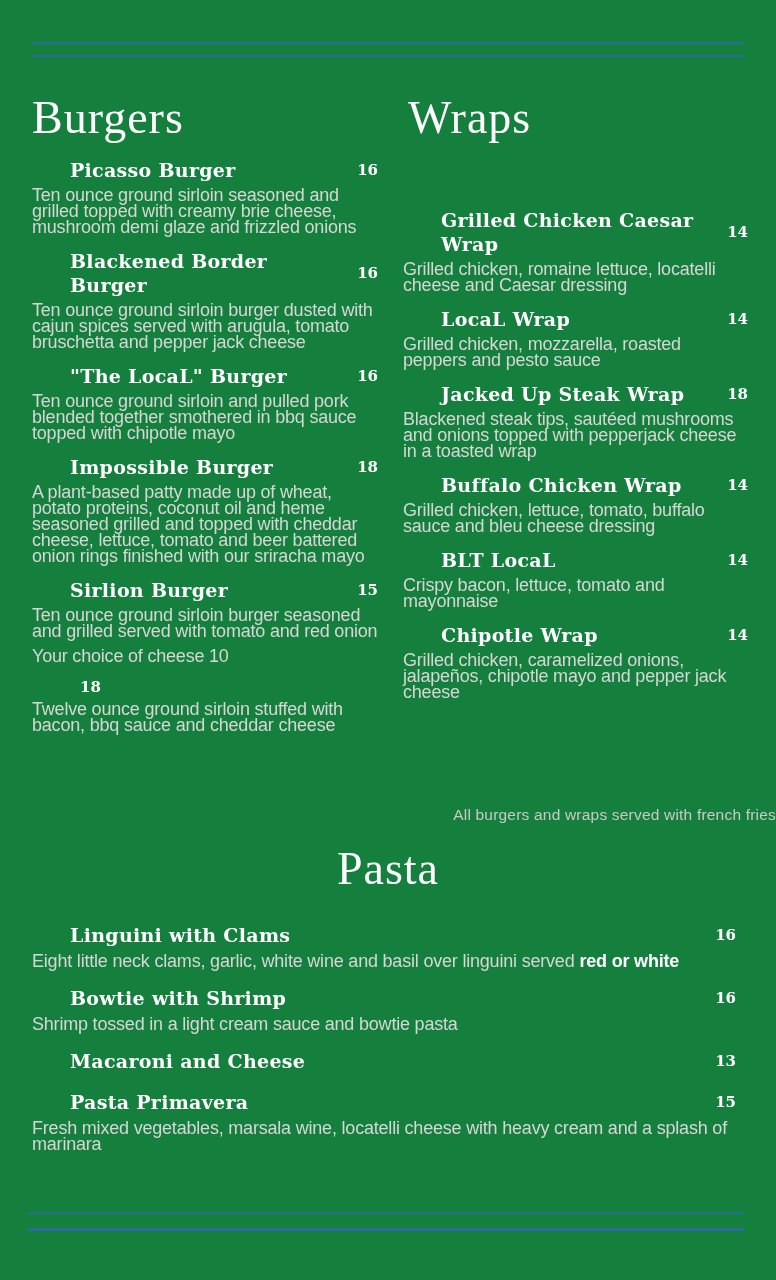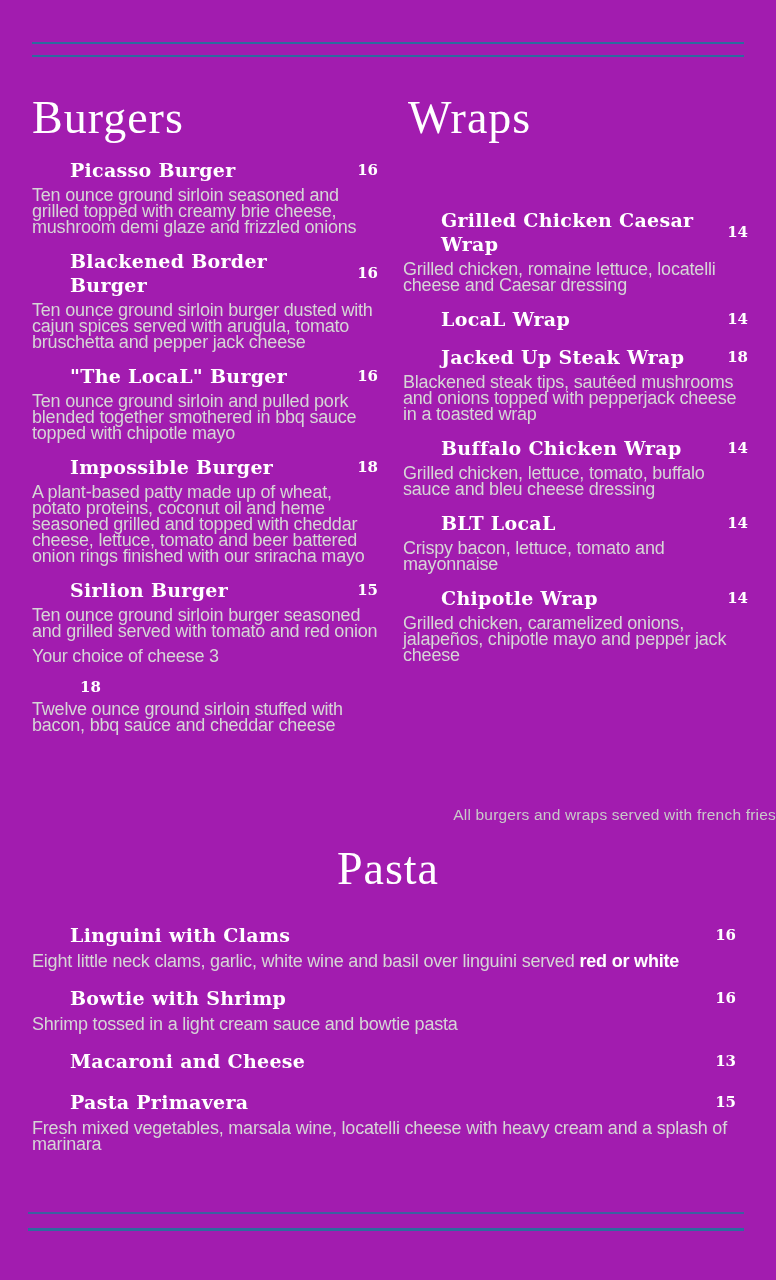--- a/index.html
+++ b/index.html
@@ -1,18 +1,18 @@
 <!DOCTYPE html>
 <html><head>
 <meta charset="utf-8">
 <style>
   html,body { margin:0; padding:0; background:#000; }
   .page {
     position:relative; width:776px; height:1280px;
-    background:#a21caf; overflow:hidden;
+    background:#15803d; overflow:hidden;
     font-family:"Liberation Sans", sans-serif;
     -webkit-font-smoothing:antialiased;
   }
   .rule { position:absolute; background:#2d6b9f; }
   .rule.t1 { left:32px; top:42px;  width:712px; height:2px; }
   .rule.t2 { left:32px; top:55px;  width:712px; height:2px; }
   .rule.b1 { left:28px; top:1212px; width:716px; height:2px; opacity:.85; }
   .rule.b2 { left:28px; top:1228px; width:716px; height:3px; }
 
   .col { position:absolute; }
@@ -98,21 +98,21 @@
       </div>
       <div class="item-desc">A plant-based patty made up of wheat, potato proteins, coconut oil and heme seasoned grilled and topped with cheddar cheese, lettuce, tomato and beer battered onion rings finished with our sriracha mayo</div>
     </div>
 
     <div class="menu-item">
       <div class="title-row">
         <span class="item-name">Sirlion Burger</span>
         <span class="item-price">15</span>
       </div>
       <div class="item-desc">Ten ounce ground sirloin burger seasoned and grilled served with tomato and red onion</div>
-      <div class="item-desc extra">Your choice of cheese 3</div>
+      <div class="item-desc extra">Your choice of cheese 10</div>
     </div>
 
     <div class="menu-item">
       <div class="title-row">
         <span class="item-price">18</span>
       </div>
       <div class="item-desc">Twelve ounce ground sirloin stuffed with bacon, bbq sauce and cheddar cheese</div>
     </div>
   </div>
 
@@ -125,20 +125,21 @@
         <span class="item-price">14</span>
       </div>
       <div class="item-desc">Grilled chicken, romaine lettuce, locatelli cheese and Caesar dressing</div>
     </div>
 
     <div class="menu-item">
       <div class="title-row">
         <span class="item-name">LocaL Wrap</span>
         <span class="item-price">14</span>
       </div>
+      <div class="item-desc">Grilled chicken, mozzarella, roasted peppers and pesto sauce</div>
     </div>
 
     <div class="menu-item">
       <div class="title-row">
         <span class="item-name">Jacked Up Steak Wrap</span>
         <span class="item-price">18</span>
       </div>
       <div class="item-desc">Blackened steak tips, sautéed mushrooms and onions topped with pepperjack cheese in a toasted wrap</div>
     </div>
 

